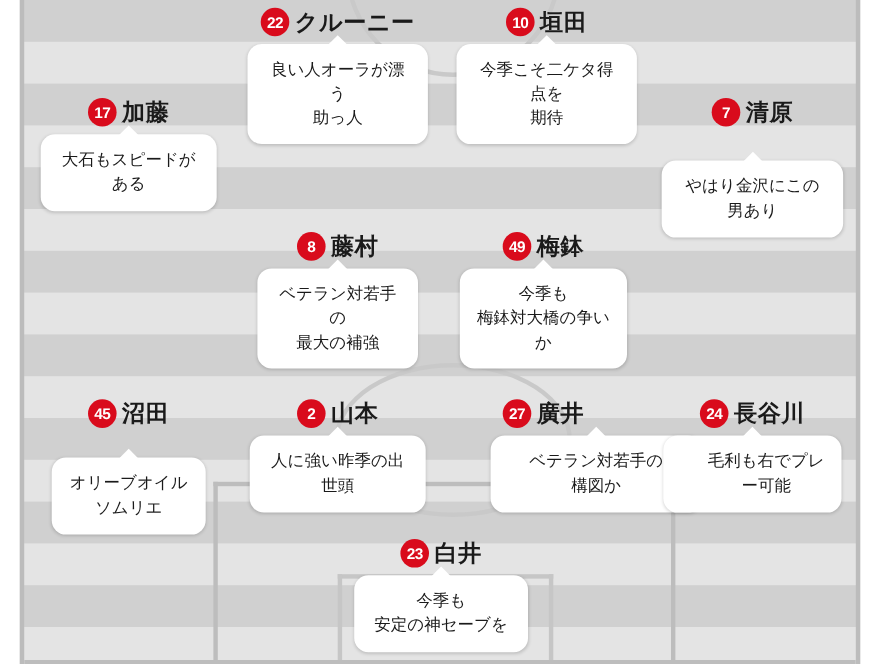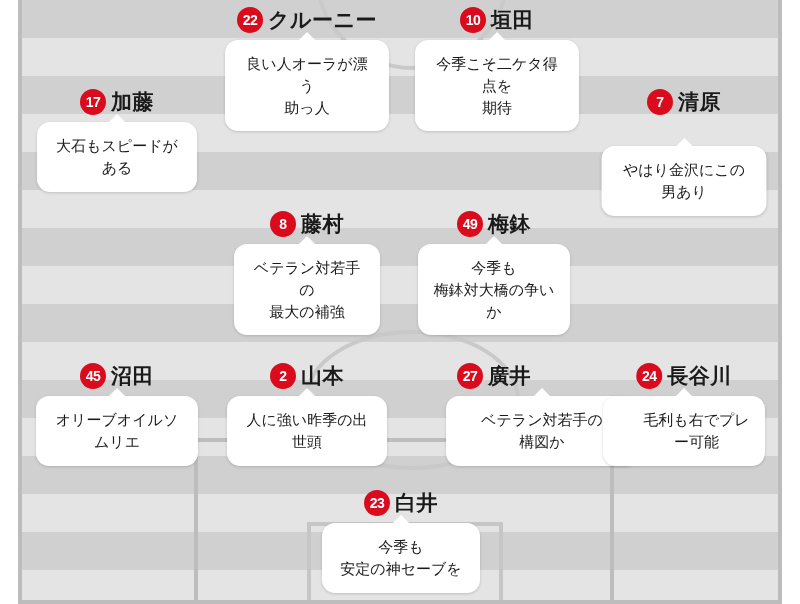--- a/index.html
+++ b/index.html
@@ -212,21 +212,21 @@
         <div class="pname">梅鉢</div>
       </div>
       <div class="bubble" style="width: 152px;">今季も
 梅鉢対大橋の争いか</div>
     </div>
     <div class="player" style="left: 117px; top: 362px;">
       <div class="player-head">
         <div class="badge">45</div>
         <div class="pname">沼田</div>
       </div>
-      <div class="bubble" style="width: 162px;">オリーブオイルソムリエ</div>
+      <div class="bubble" style="width: 140px; margin-top: 20px;">オリーブオイルソムリエ</div>
     </div>
     <div class="player" style="left: 307px; top: 362px;">
       <div class="player-head">
         <div class="badge">2</div>
         <div class="pname">山本</div>
       </div>
       <div class="bubble" style="width: 160px;">人に強い昨季の出世頭</div>
     </div>
     <div class="player" style="left: 494px; top: 362px;">
       <div class="player-head">

